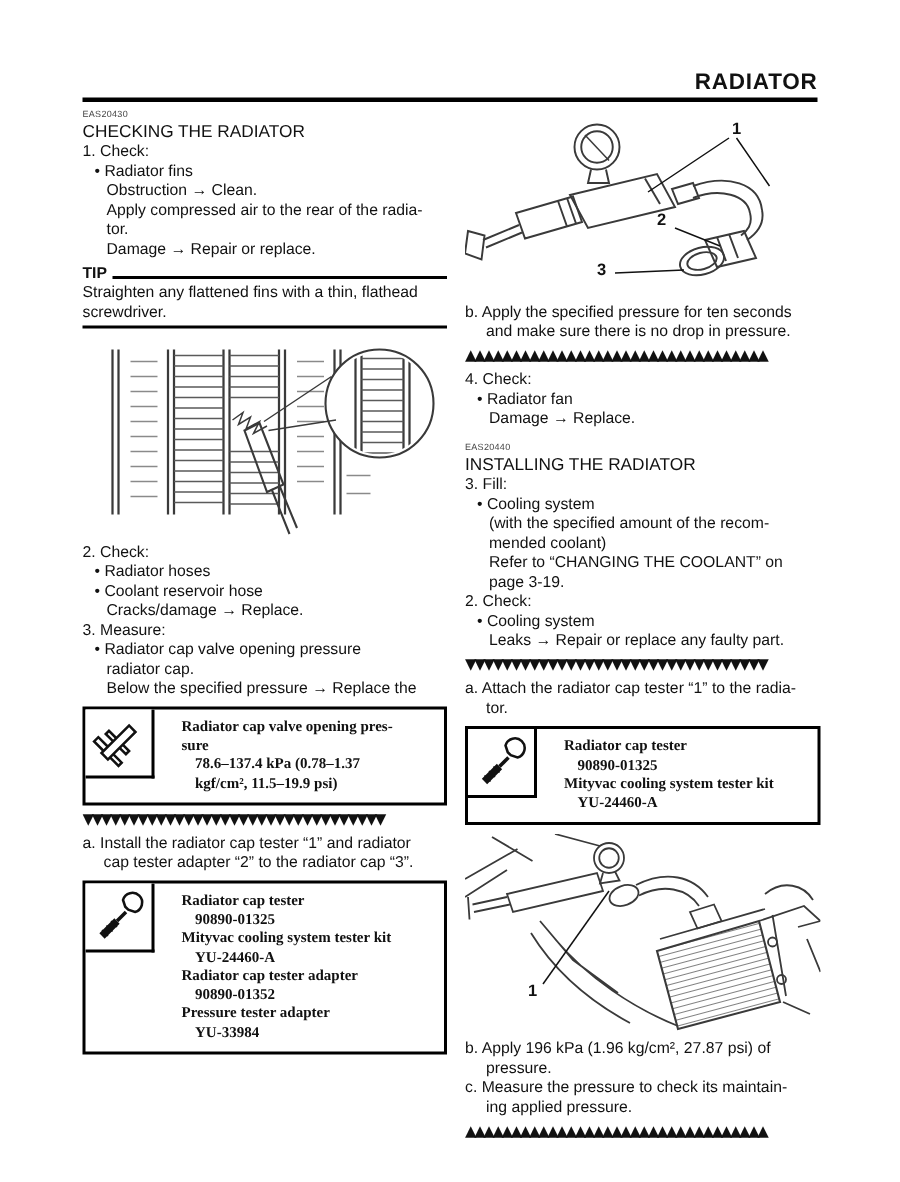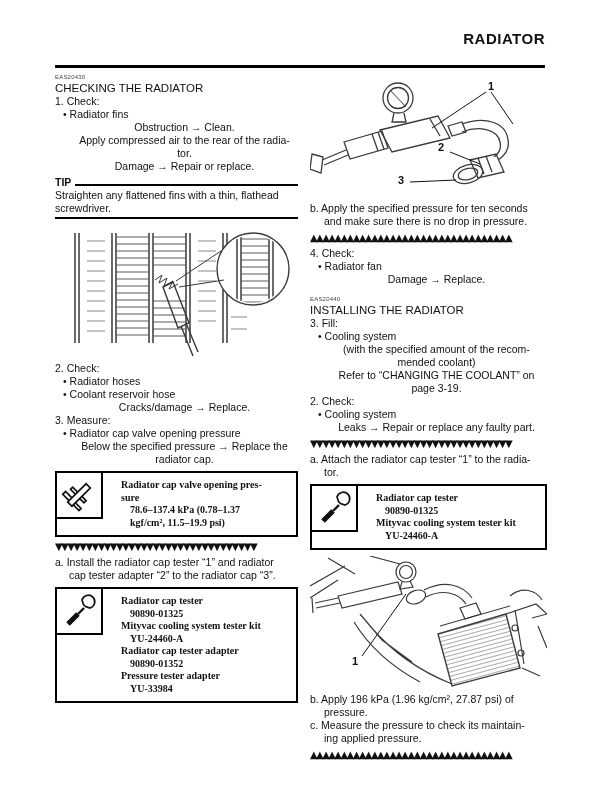--- a/index.html
+++ b/index.html
@@ -1,27 +1,27 @@
 <!DOCTYPE html>
 <html><head>
 <meta charset="utf-8">
 <style>
   html,body{margin:0;padding:0;background:#e8e8e8;}
   .page{position:relative;width:600px;height:788px;background:#ffffff;overflow:hidden;
         font-family:"Liberation Sans","DejaVu Sans",sans-serif;color:#111;}
-  .header-title{position:absolute;top:30px;right:55px;font-size:15px;font-weight:bold;letter-spacing:.5px;}
+  .header-title{position:absolute;top:46px;right:55px;font-size:15px;font-weight:bold;letter-spacing:.5px;}
   .header-rule{position:absolute;top:65px;left:55px;width:490px;height:3px;background:#000;}
   .col{position:absolute;top:74px;}
   .col.left{left:55px;width:243px;}
   .col.right{left:310px;width:237px;}
   .eas{font-size:6px;line-height:7px;color:#444;letter-spacing:.2px;}
   .h{font-size:11.5px;line-height:14px;font-weight:normal;}
   .ln{font-size:10.5px;line-height:13px;white-space:nowrap;}
   .i1{padding-left:8px;}
-  .i2{padding-left:16px;text-align:center;}
+  .i2{padding-left:16px;}
   .ic{padding-left:14px;}
   .tip-row{display:flex;align-items:flex-start;margin-top:3px;height:13px;}
   .tip-label{font-size:10.5px;font-weight:bold;line-height:13px;}
   .tip-line{flex:1;border-top:2px solid #000;margin-top:8px;margin-left:4px;}
   .rule{border-top:2px solid #000;margin-top:2px;}
   .figure{position:relative;margin:6px 0 5px 0;}
   .figure svg{display:block;}
   .callout{position:absolute;font-size:11px;font-weight:bold;line-height:11px;}
   .marks{font-family:"DejaVu Sans",sans-serif;font-size:10px;line-height:12px;
          letter-spacing:-1.6px;white-space:nowrap;overflow:hidden;margin:4px 0 3px 0;}
@@ -98,22 +98,22 @@
         </g>
       </svg>
     </div>
 
     <div class="ln">2. Check:</div>
     <div class="ln i1">• Radiator hoses</div>
     <div class="ln i1">• Coolant reservoir hose</div>
     <div class="ln i2">Cracks/damage → Replace.</div>
     <div class="ln">3. Measure:</div>
     <div class="ln i1">• Radiator cap valve opening pressure</div>
+    <div class="ln i2">radiator cap.</div>
     <div class="ln i2">Below the specified pressure → Replace the</div>
-    <div class="ln i2">radiator cap.</div>
 
     <div class="specbox">
       <div class="toolicon">
         <svg width="36" height="36" viewBox="0 0 36 36">
           <g transform="rotate(-45 18 18)" stroke="#111" fill="none" stroke-width="1.7">
             <rect x="5" y="15" width="26" height="6"></rect>
             <path d="M7 15 V6 H11 V15"></path>
             <path d="M7 21 V29 H10 V21"></path>
             <path d="M16 15 V8 H19 V15"></path>
             <path d="M16 21 V27 H19 V21"></path>

